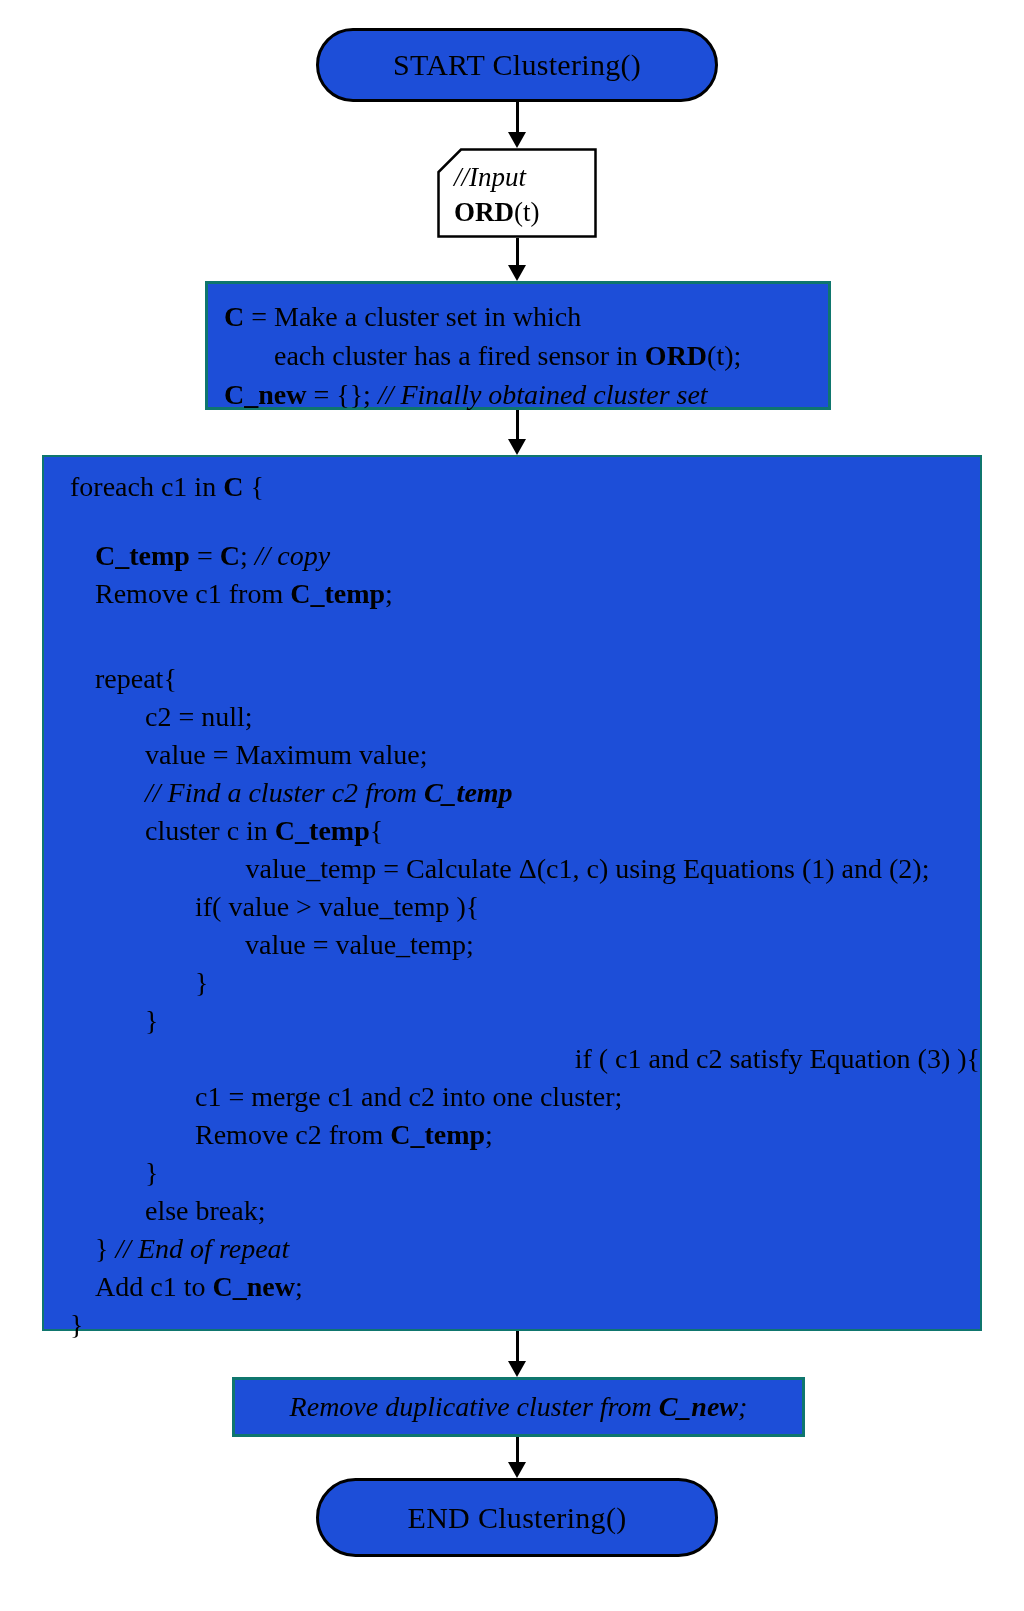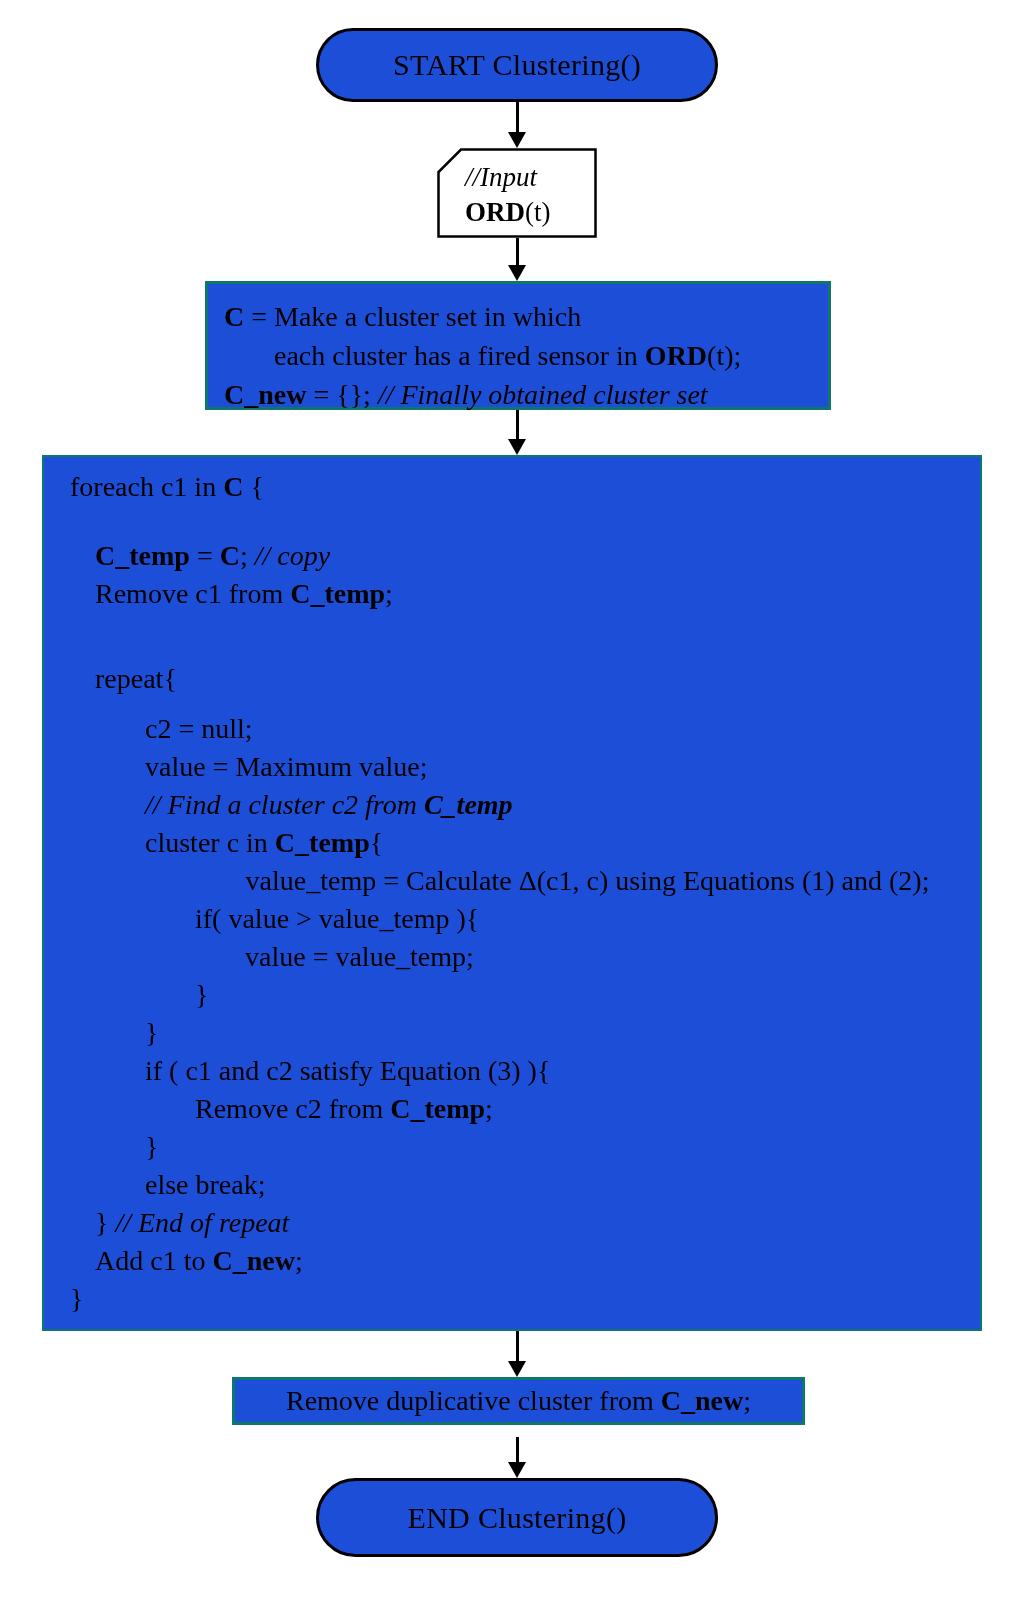--- a/index.html
+++ b/index.html
@@ -35,21 +35,21 @@
     border-left: 9px solid transparent;
     border-right: 9px solid transparent;
     border-top: 16px solid #000000;
   }
 
   
   .card { background: transparent; }
   .card-svg { position: absolute; left: 0; top: 0; }
   .card-text {
     position: absolute; left: 0; top: 12px; width: 100%;
-    padding-left: 28px; font-size: 27px; line-height: 35px; font-family: Liberation Serif, serif;
+    padding-left: 17px; font-size: 27px; line-height: 35px; font-family: Liberation Serif, serif;
   }
   .card-line { white-space: pre; }
 
   
   .code { width: 100%; }
   .code-line { white-space: pre; }
   .init-code { padding: 13px 0 0 16px; font-size: 28px; line-height: 39px; }
   .loop-code { padding: 11px 0 0 26px; font-size: 28px; line-height: 38px; }
 
   .center-text {
@@ -98,45 +98,46 @@
     <div class="arrow-line"></div>
     <div class="arrow-head"></div>
   </div>
 
   <div class="shape rect thin" style="left:42px; top:455px; width:940px; height:876px;">
     <div class="code loop-code">
         <div class="code-line" style="padding-left: 0px;"><span>foreach c1 in </span><span class="b">C</span><span> {</span></div>
         <div class="code-line" style="padding-left: 25px; margin-top: 31px;"><span class="b">C_temp</span><span> = </span><span class="b">C</span><span>; </span><span class="i">// copy</span></div>
         <div class="code-line" style="padding-left: 25px;"><span>Remove c1 from </span><span class="b">C_temp</span><span>;</span></div>
         <div class="code-line" style="padding-left: 25px; margin-top: 47px;"><span>repeat{</span></div>
-        <div class="code-line" style="padding-left: 75px; margin-top: 12px;"><span>c2 = null;</span></div>
+        <div class="code-line" style="padding-left: 75px;"><span>c2 = null;</span></div>
         <div class="code-line" style="padding-left: 75px;"><span>value = Maximum value;</span></div>
         <div class="code-line" style="padding-left: 75px;"><span class="i">// Find a cluster c2 from </span><span class="b i">C_temp</span></div>
         <div class="code-line" style="padding-left: 75px;"><span>cluster c in </span><span class="b">C_temp</span><span>{</span></div>
         <div class="code-line" style="padding-left: 125px; text-align: center;"><span>value_temp = Calculate Δ(c1, c) using Equations (1) and (2);</span></div>
         <div class="code-line" style="padding-left: 125px;"><span>if( value &gt; value_temp ){</span></div>
         <div class="code-line" style="padding-left: 175px;"><span>value = value_temp;</span></div>
         <div class="code-line" style="padding-left: 125px;"><span>}</span></div>
         <div class="code-line" style="padding-left: 75px;"><span>}</span></div>
-        <div class="code-line" style="padding-left: 75px;"><span>if ( c1 and c2 satisfy Equation (3) ){</span></div>
+        <div class="code-line" style="padding-left: 75px; text-align: right;"><span>if ( c1 and c2 satisfy Equation (3) ){</span></div>
+        <div class="code-line" style="padding-left: 125px;"><span>c1 = merge c1 and c2 into one cluster;</span></div>
         <div class="code-line" style="padding-left: 125px;"><span>Remove c2 from </span><span class="b">C_temp</span><span>;</span></div>
         <div class="code-line" style="padding-left: 75px;"><span>}</span></div>
         <div class="code-line" style="padding-left: 75px;"><span>else break;</span></div>
         <div class="code-line" style="padding-left: 25px;"><span>} </span><span class="i">// End of repeat</span></div>
         <div class="code-line" style="padding-left: 25px;"><span>Add c1 to </span><span class="b">C_new</span><span>;</span></div>
         <div class="code-line" style="padding-left: 0px;"><span>}</span></div>
       </div>
   </div>
 
   <div class="arrow" style="left:508px; top:1331px; height:46px;">
     <div class="arrow-line"></div>
     <div class="arrow-head"></div>
   </div>
 
-  <div class="shape rect center-text" style="left:232px; top:1377px; width:573px; height:48px;">
+  <div class="shape rect center-text" style="left:232px; top:1377px; width:573px; height:60px;font-style:italic;">
     <span style="white-space:pre;"><span>Remove duplicative cluster from </span><span class="b">C_new</span><span>;</span></span>
   </div>
 
   <div class="arrow" style="left:508px; top:1437px; height:41px;">
     <div class="arrow-line"></div>
     <div class="arrow-head"></div>
   </div>
 
   <div class="shape stadium" style="left:316px; top:1478px; width:402px; height:79px; border-radius:40px;">
     <span>END Clustering()</span>

